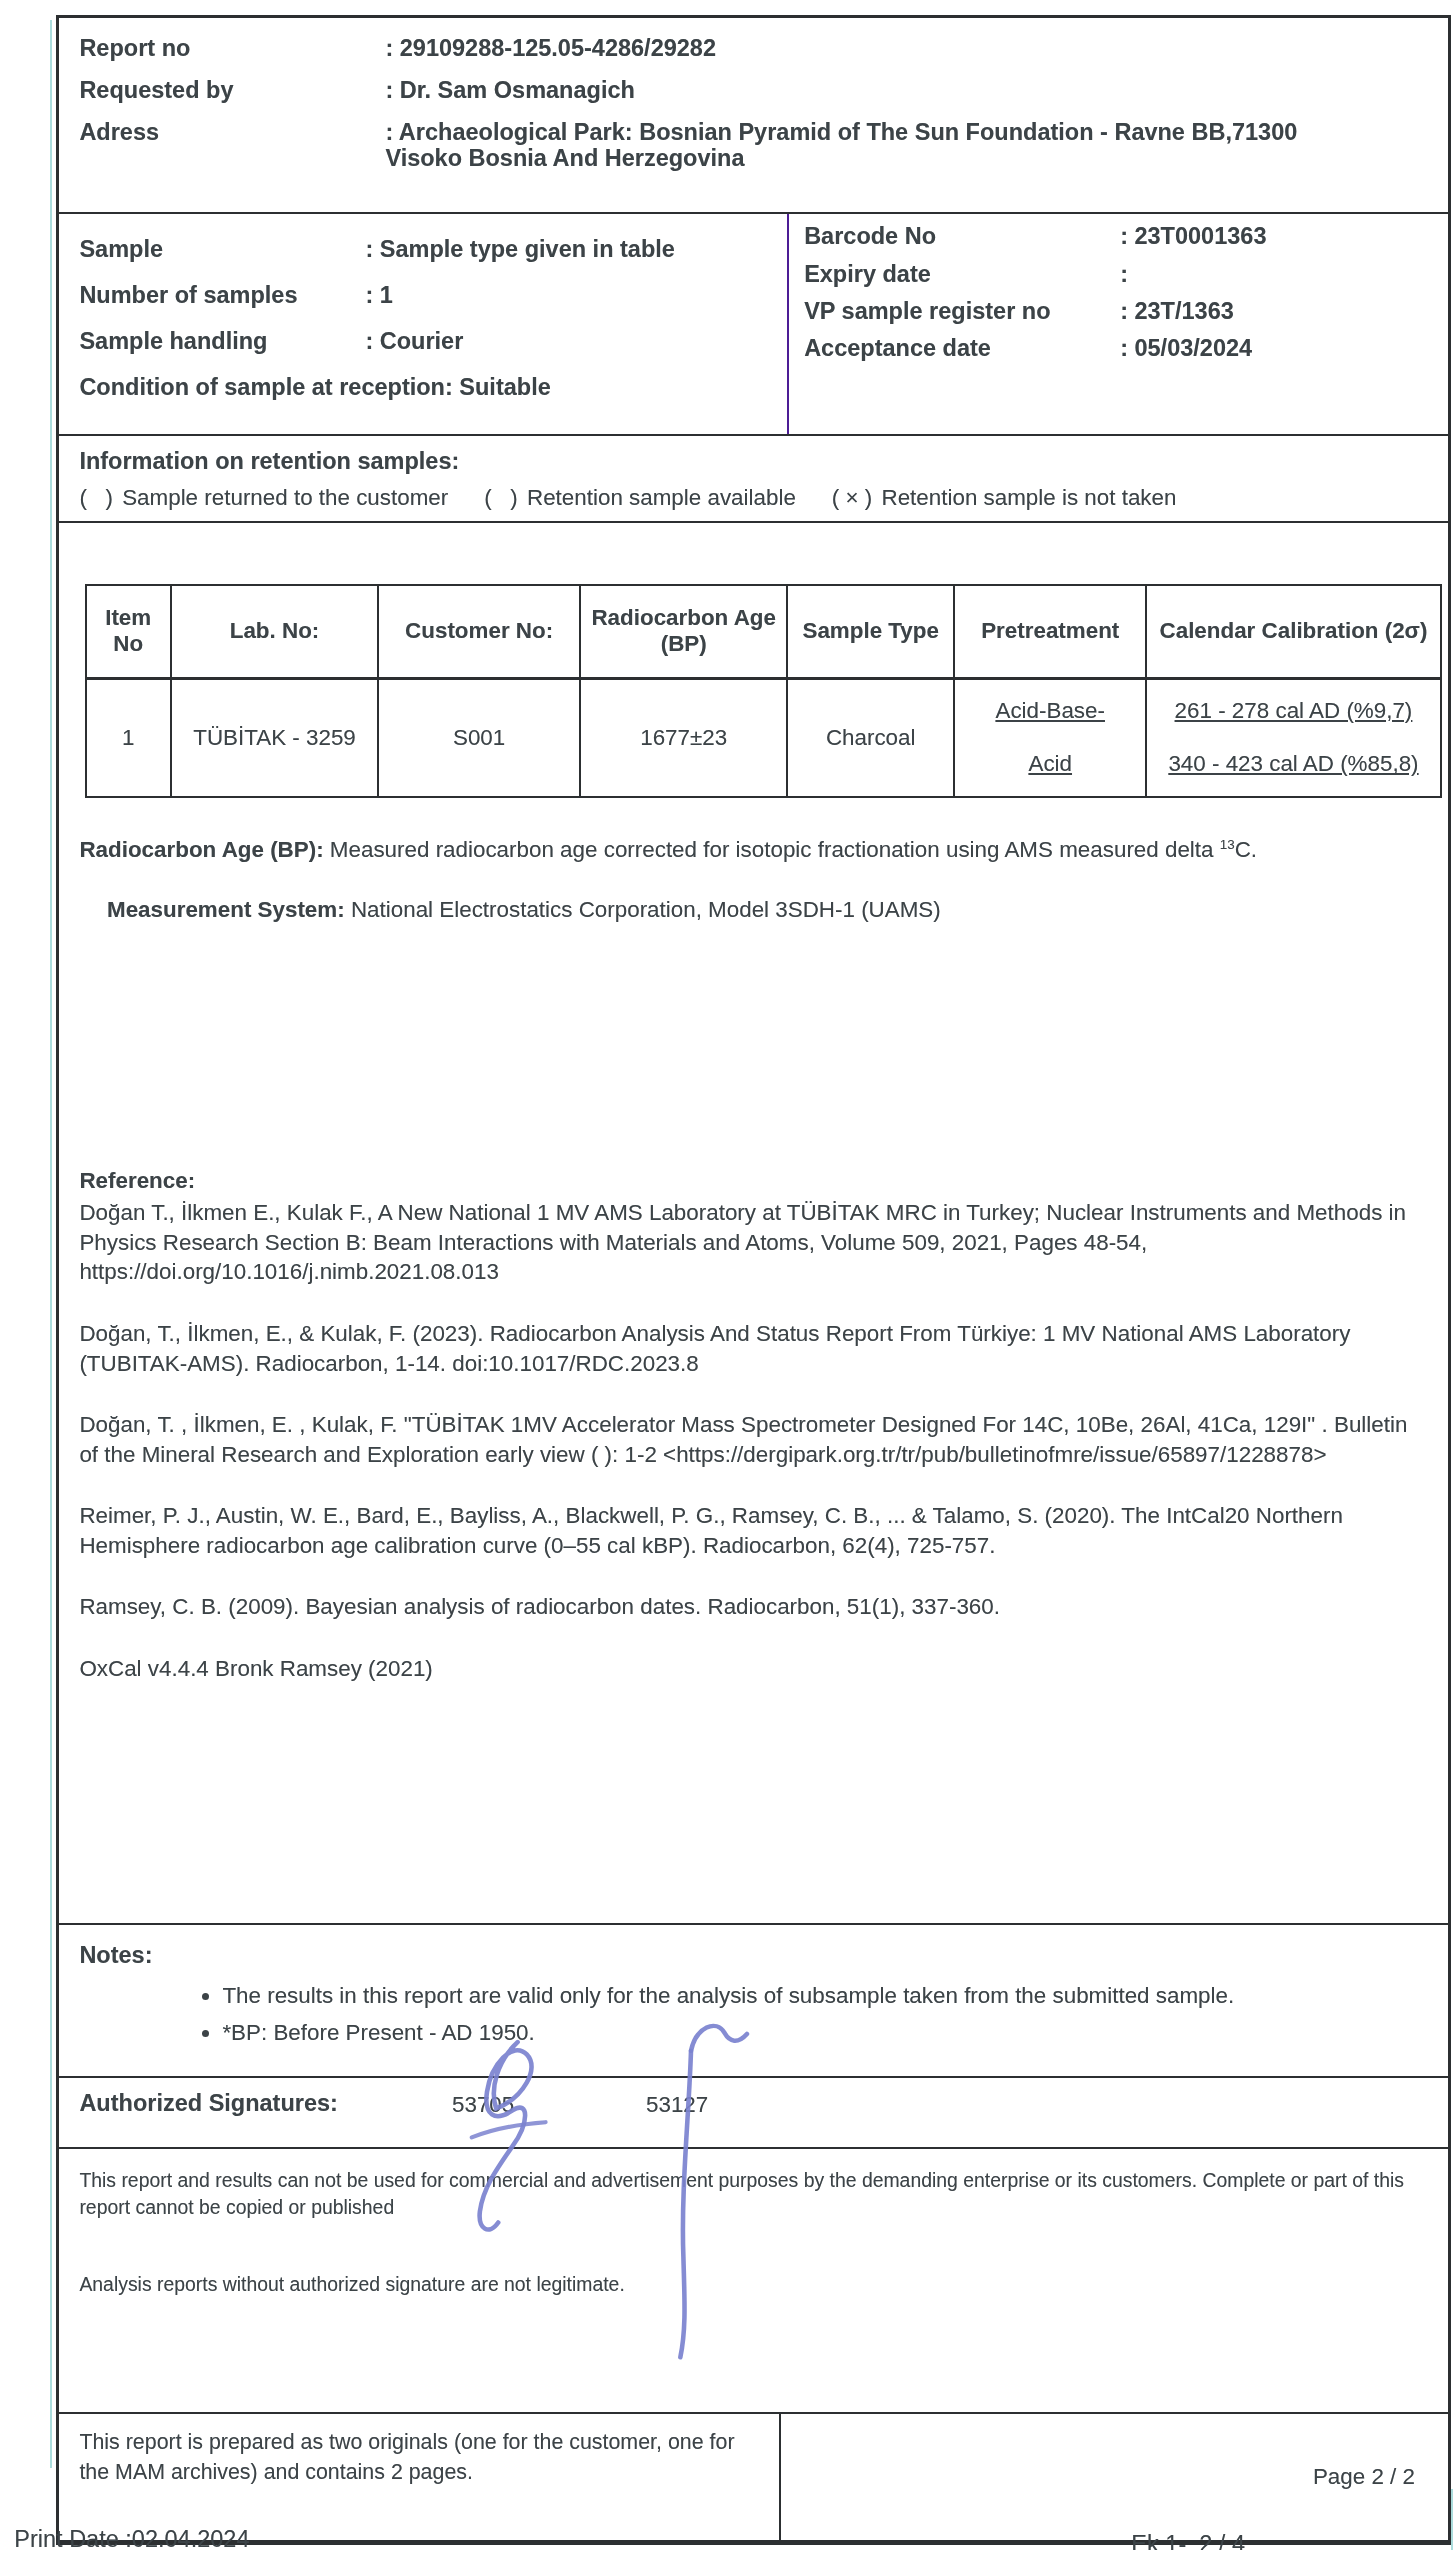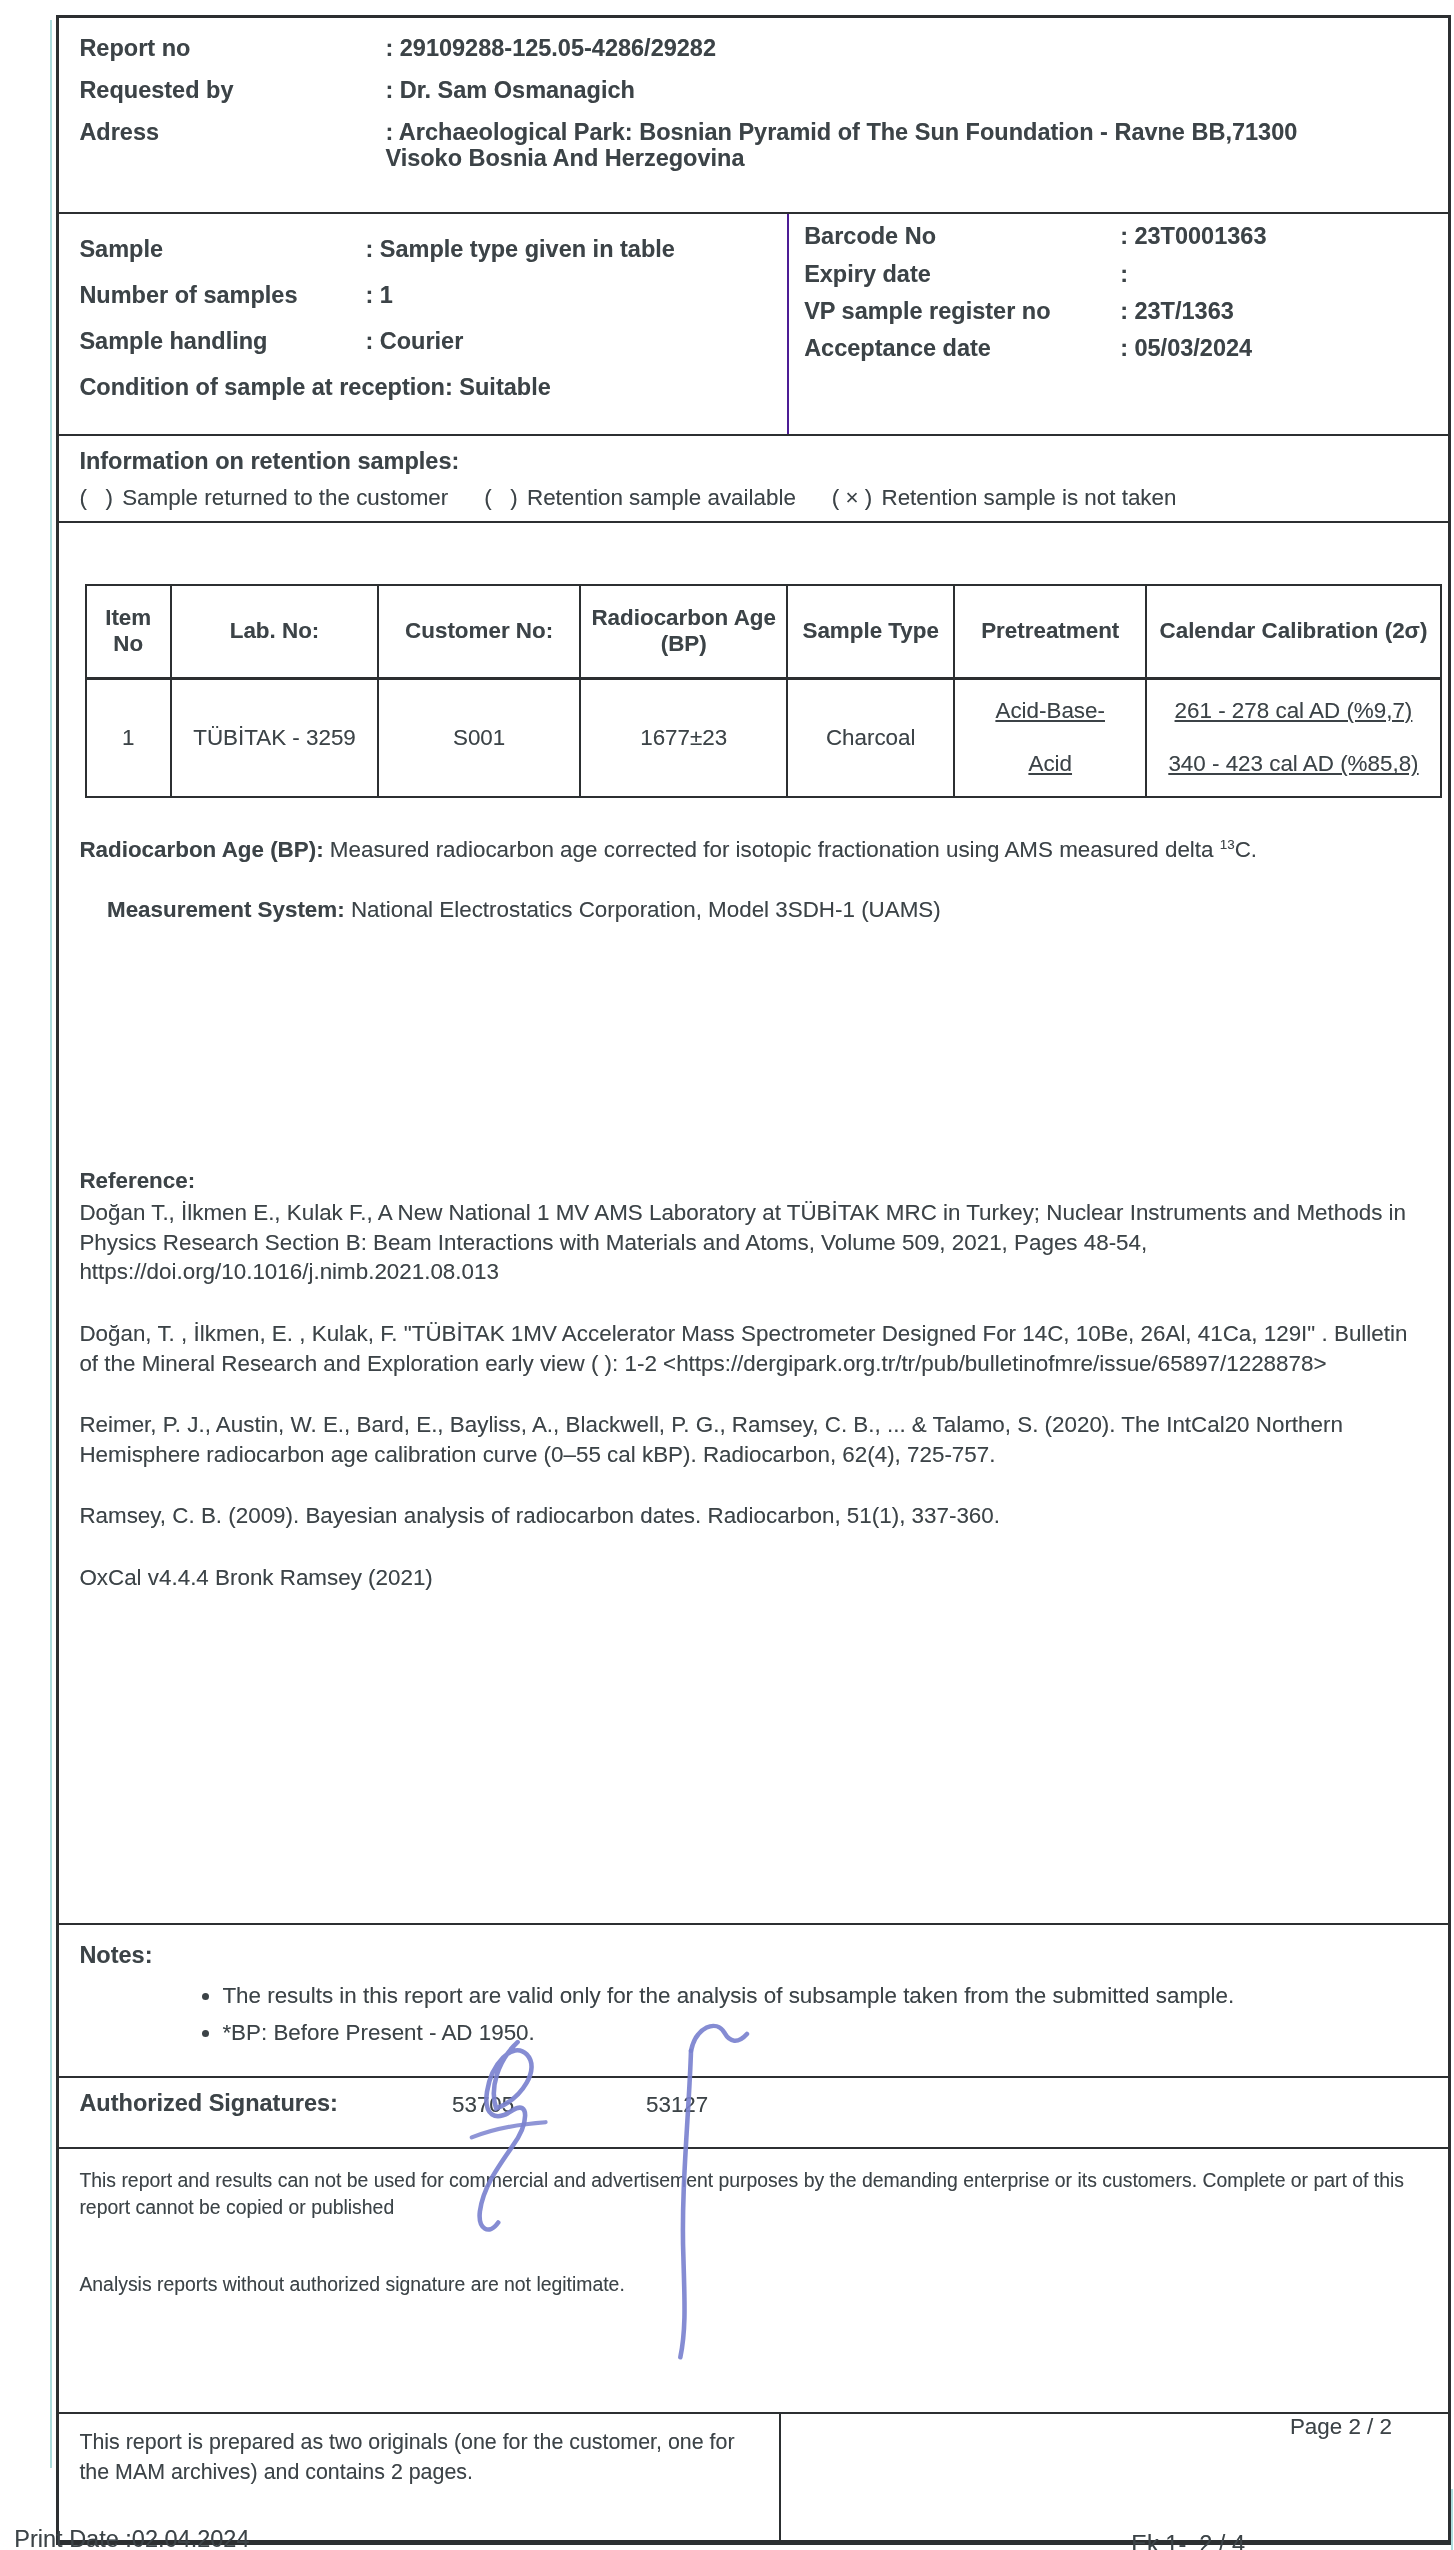--- a/index.html
+++ b/index.html
@@ -71,22 +71,22 @@
   .sig-num.n1{left:393px;}
   .sig-num.n2{left:587px;}
   
   .sec-disc{min-height:265px;padding:18.4px 31px 5.1px 20.4px;}
   .disc-p1{font-size:19.4px;line-height:1.4;}
   .disc-p2{font-size:19.4px;line-height:1.4;margin-top:49px;}
   
   .sec-bottom{min-height:128px;display:flex;}
   .bot-left{flex:0 0 52%;border-right:2px solid #2c2f31;box-sizing:border-box;
     padding:14.3px 31px 10.2px 20.4px;font-size:21.4px;line-height:1.4;}
-  .bot-right{flex:1;display:flex;justify-content:flex-end;
-    padding-right:56px;font-size:22.4px;}
+  .bot-right{flex:1;display:flex;align-items:center;justify-content:flex-end;
+    padding-right:33px;font-size:22.4px;}
   
   .ink{position:absolute;pointer-events:none;}
   
   .scanline{position:absolute;background:#7ecac9;opacity:.65;}
   
   .footer-item{position:absolute;font-size:23.5px;color:#3c4347;}
   .f-print{left:14.3px;top:2526px;}
   .f-ek{right:210px;top:2531px;white-space:pre;}
 </style>
 </head>
@@ -217,20 +217,21 @@
         <b>Radiocarbon Age (BP):</b><span> Measured radiocarbon age corrected for isotopic fractionation using AMS measured delta </span><sup>13</sup><span>C.</span>
       </div>
 
       <div class="para p-measurement">
         <b>Measurement System:</b><span> National Electrostatics Corporation, Model 3SDH-1 (UAMS)</span>
       </div>
 
       <div class="refblock">
         <div class="ref-title">Reference:</div>
         <div class="ref-item">Doğan T., İlkmen E., Kulak F., A New National 1 MV AMS Laboratory at TÜBİTAK MRC in Turkey; Nuclear Instruments and Methods in Physics Research Section B: Beam Interactions with Materials and Atoms, Volume 509, 2021, Pages 48-54, https://doi.org/10.1016/j.nimb.2021.08.013</div>
+        <div class="ref-item">Doğan, T., İlkmen, E., &amp; Kulak, F. (2023). Radiocarbon Analysis And Status Report From Türkiye: 1 MV National AMS Laboratory (TUBITAK-AMS). Radiocarbon, 1-14. doi:10.1017/RDC.2023.8</div>
         <div class="ref-item">Doğan, T. , İlkmen, E. , Kulak, F. "TÜBİTAK 1MV Accelerator Mass Spectrometer Designed For 14C, 10Be, 26Al, 41Ca, 129I" . Bulletin of the Mineral Research and Exploration early view ( ): 1-2 &lt;https://dergipark.org.tr/tr/pub/bulletinofmre/issue/65897/1228878&gt;</div>
         <div class="ref-item">Reimer, P. J., Austin, W. E., Bard, E., Bayliss, A., Blackwell, P. G., Ramsey, C. B., ... &amp; Talamo, S. (2020). The IntCal20 Northern Hemisphere radiocarbon age calibration curve (0–55 cal kBP). Radiocarbon, 62(4), 725-757.</div>
         <div class="ref-item">Ramsey, C. B. (2009). Bayesian analysis of radiocarbon dates. Radiocarbon, 51(1), 337-360.</div>
         <div class="ref-item">OxCal v4.4.4 Bronk Ramsey (2021)</div>
       </div>
     </div>
 
     <div class="sect sec-notes">
       <div class="notes-title">Notes:</div>
       <ul class="notes-list">

